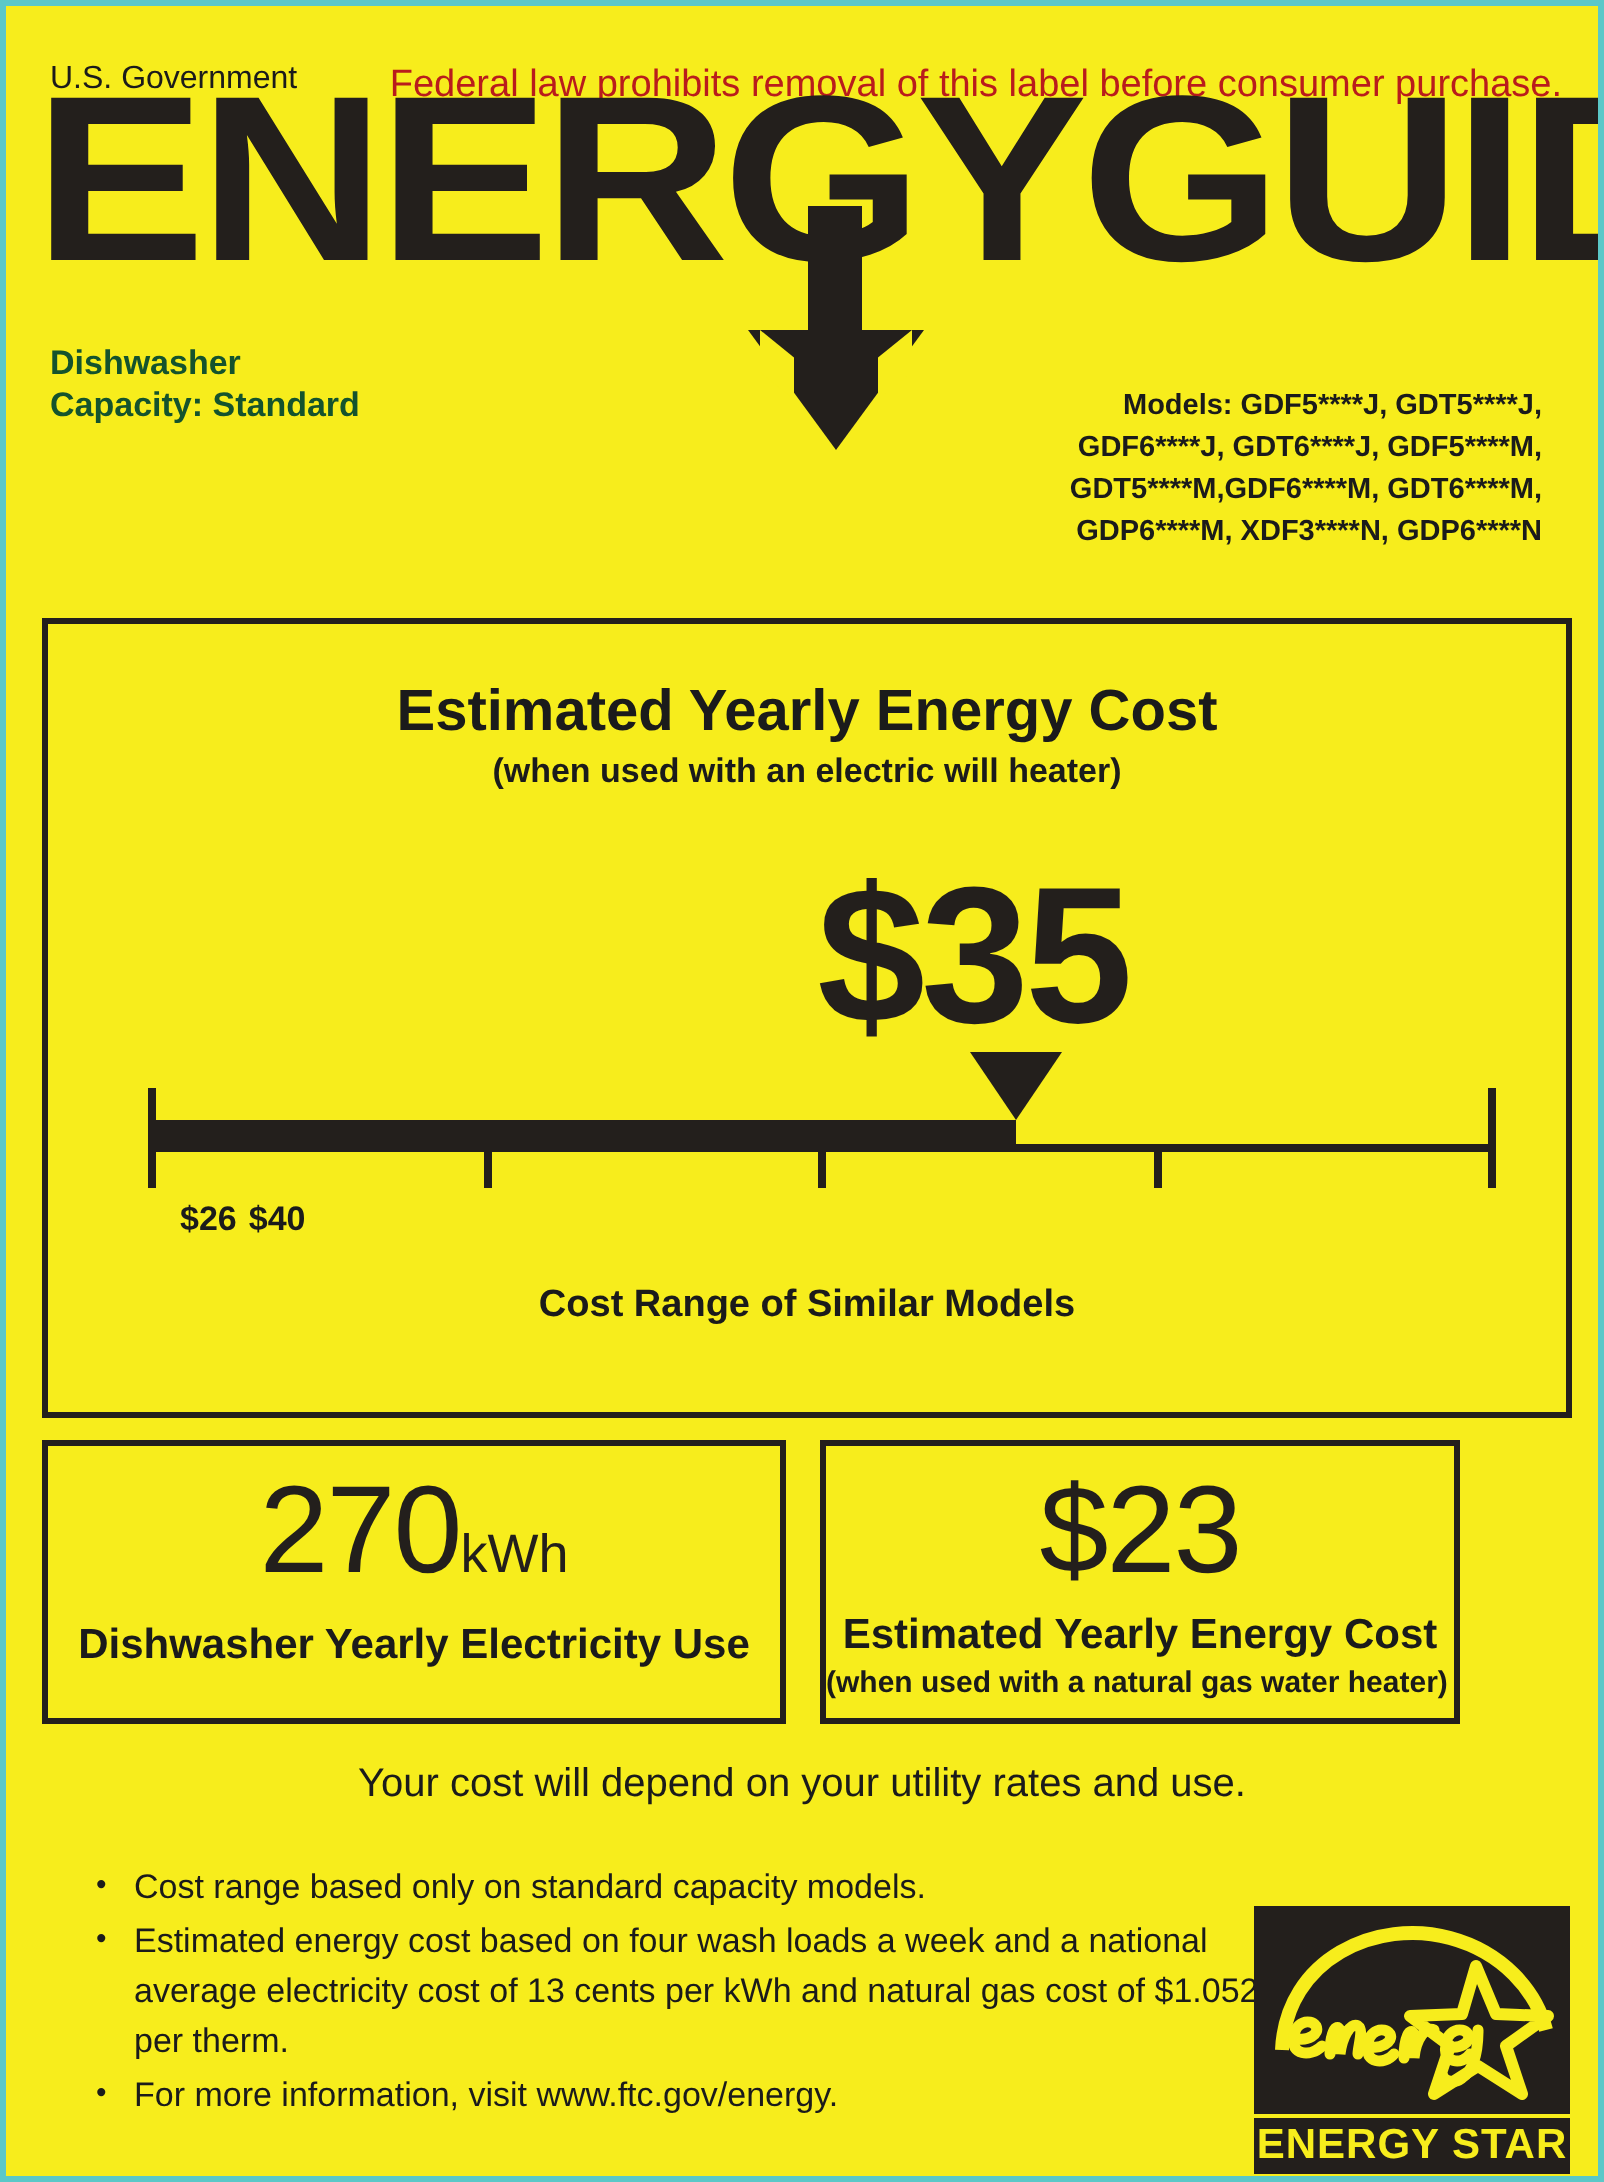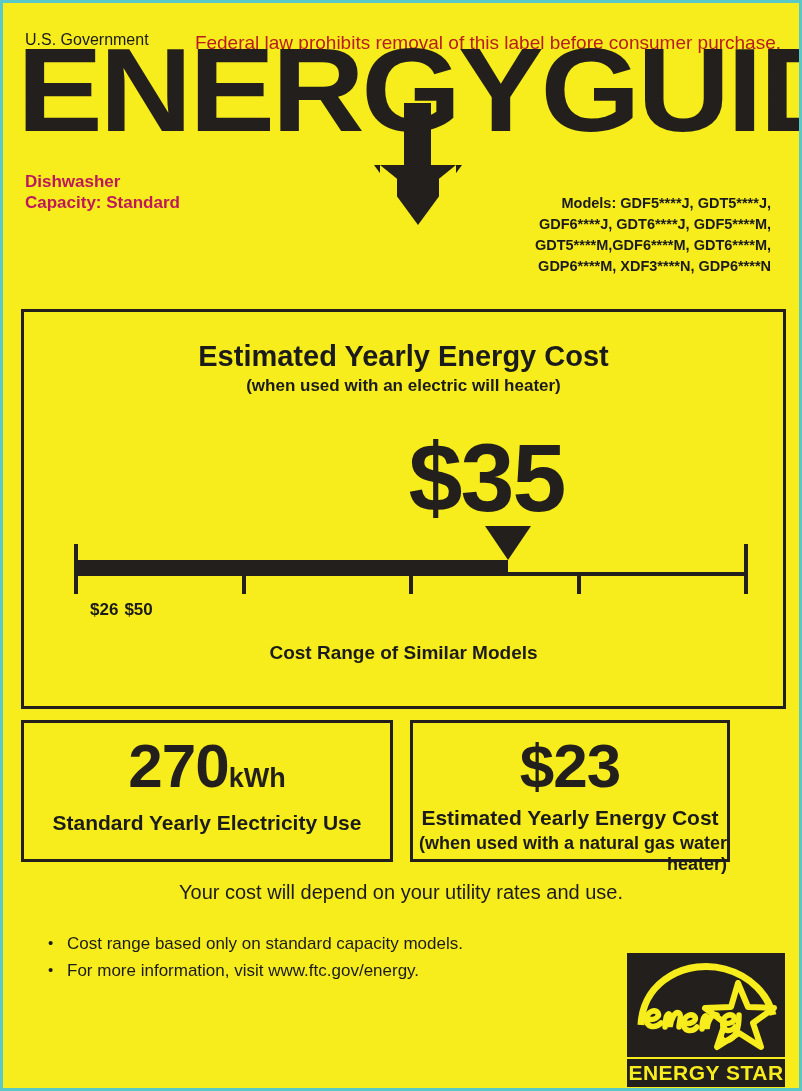--- a/index.html
+++ b/index.html
@@ -102,21 +102,21 @@
   .arrow .notch-r { right: 6px; transform: skewY(-39deg); transform-origin: right top; }
 
   
   .appliance {
     position: absolute;
     left: 22px;
     top: 168px;
     font-size: 17px;
     font-weight: bold;
     line-height: 21px;
-    color: #be185d;
+    color: #14532d;
   }
 
   
   .models {
     position: absolute;
     right: 28px;
     top: 190px;
     width: 330px;
     text-align: right;
     font-size: 14.5px;
@@ -245,21 +245,21 @@
   .subbox.left  { left: 18px;  width: 372px; }
   .subbox.right { left: 407px; width: 320px; }
 
   .subbox-value {
     position: absolute;
     top: 8px;
     left: 0;
     right: 0;
     text-align: center;
     font-size: 62px;
-    font-weight: bold;
+    font-weight: normal;
     line-height: 70px;
     color: #231f1c;
     letter-spacing: -1px;
   }
   .subbox-value .unit {
     font-size: 27px;
     letter-spacing: 0;
   }
   .subbox-label {
     position: absolute;
@@ -270,22 +270,22 @@
     font-weight: bold;
     color: #1b1b1b;
   }
   .subbox.left  .subbox-label { top: 88px; }
   .subbox.right .subbox-label { top: 83px; }
   .subbox-sub {
     position: absolute;
     top: 110px;
     left: 0;
     right: 0;
-    text-align: right;
-    font-size: 18px;
+    text-align: left;
+    font-size: 15px;
     font-weight: bold;
     color: #1b1b1b;
   }
 
   
   .footer-line {
     position: absolute;
     top: 878px;
     left: 0;
     right: 0;
@@ -397,42 +397,43 @@
     <div class="scale">
       <div class="scale-axis"></div>
       <div class="scale-fill" id="scale-fill" style="width: 64.5%;"></div>
       <div class="tick end" id="tick-0" style="left: calc(0% - 2px);"></div>
       <div class="tick mid" id="tick-1" style="left: calc(25% - 2px);"></div>
       <div class="tick mid" id="tick-2" style="left: calc(50% - 2px);"></div>
       <div class="tick mid" id="tick-3" style="left: calc(75% - 2px);"></div>
       <div class="tick end" id="tick-4" style="left: calc(100% - 2px);"></div>
       <div class="marker" id="scale-marker" style="left: calc(64.5% - 23px);"></div>
       <div class="range-labels">
-        <span>$26</span><span>$50</span>
+        <span>$26</span><span>$40</span>
       </div>
     </div>
 
     <div class="scale-caption">Cost Range of Similar Models</div>
   </div>
 
   <div class="subbox left">
     <div class="subbox-value"><span>270</span><span class="unit">kWh</span></div>
-    <div class="subbox-label">Standard Yearly Electricity Use</div>
+    <div class="subbox-label">Dishwasher Yearly Electricity Use</div>
   </div>
 
   <div class="subbox right">
     <div class="subbox-value">$23</div>
     <div class="subbox-label">Estimated Yearly Energy Cost</div>
     <div class="subbox-sub">(when used with a natural gas water heater)</div>
   </div>
 
   <div class="footer-line">Your cost will depend on your utility rates and use.</div>
 
   <ul class="notes">
     <li>Cost range based only on standard capacity models.</li>
+    <li>Estimated energy cost based on four wash loads a week and a national average electricity cost of 13 cents per kWh and natural gas cost of $1.052 per therm.</li>
     <li>For more information, visit www.ftc.gov/energy.</li>
   </ul>
 
   <div class="estar">
     <div class="estar-dark">
       <svg width="158" height="104" viewBox="0 0 158 104">
         <path d="M14 72 C16 26, 62 6, 98 16 C124 23, 141 42, 146 62" fill="none" stroke="#F7ED1C" stroke-width="7"></path>
         <path d="M111 30 L121 54 L147 55 L126 70 L134 94 L112 80 L90 94 L98 70 L78 55 L104 54 Z" fill="none" stroke="#F7ED1C" stroke-width="6" stroke-linejoin="round"></path>
         <g fill="none" stroke="#F7ED1C" stroke-width="5.5" stroke-linecap="round">
           <path d="M20 66 C20 58, 28 56, 31 60 C33 64, 27 68, 20 66 C18 74, 28 76, 34 70"></path>

